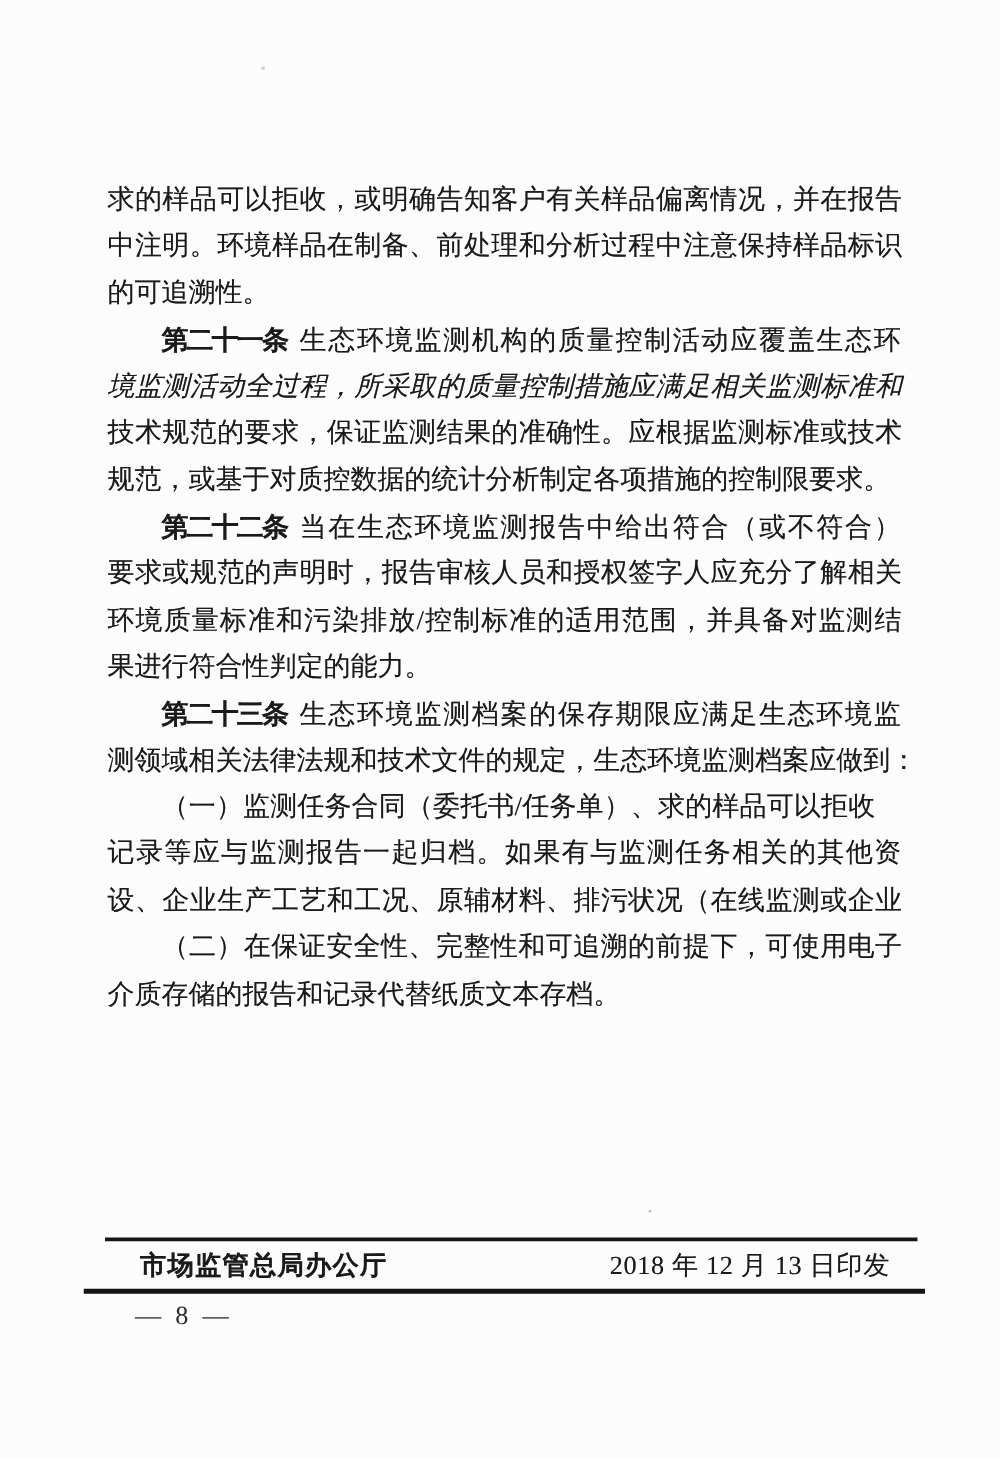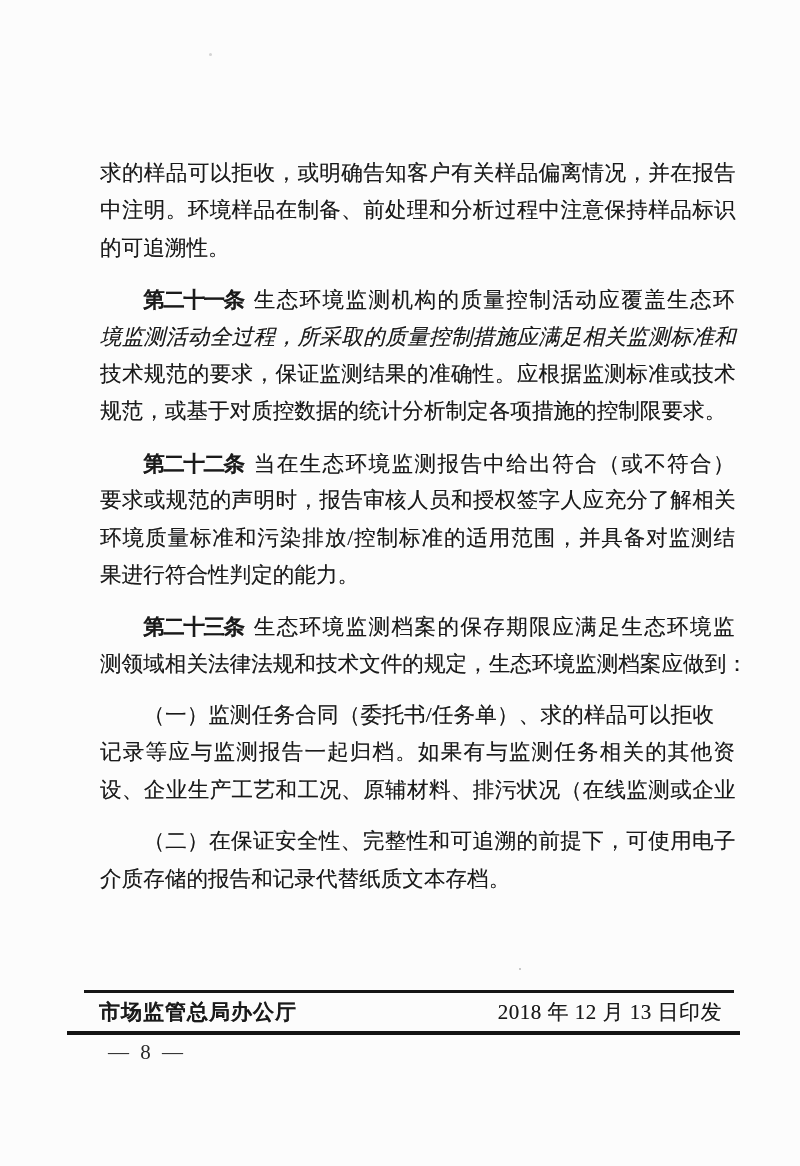--- a/index.html
+++ b/index.html
@@ -15,21 +15,21 @@
     background: #fcfcfc;
     color: #1a1a1a;
     overflow: hidden;
   }
   
   .doc-body {
     position: absolute;
     top: 141px; left: 86px;
     width: 636px;
   }
-  .para { margin: 14px; padding: 0; }
+  .para { margin: 0; padding: 0; }
   .doc-line {
     white-space: nowrap;
     height: 37.4px;
     line-height: 37.4px;
     font-size: 21.6px;
     text-shadow: 0 0 0.4px rgba(0,0,0,0.45);
   }
   .line-inner { display: inline-block; white-space: nowrap; }
   .indent-space { display: inline-block; width: 2em; }
   .lead {
@@ -44,26 +44,27 @@
     top: 990px; left: 84px; width: 650px; height: 3px;
     background: #161616;
   }
   .footer-row {
     position: absolute;
     top: 993px; left: 86px; width: 636px; height: 38px;
     display: flex; justify-content: space-between; align-items: center;
     font-size: 21px;
   }
   .issuer {
-    margin-left: 13px;
+    margin-left: 26px;
     font-weight: 600;
     letter-spacing: 1px;
     text-shadow: 0 0 0.4px rgba(0,0,0,0.5);
   }
   .print-date {
+    margin-right: 10px;
     letter-spacing: 0.5px;
     text-shadow: 0 0 0.4px rgba(0,0,0,0.5);
   }
   .rule-thick {
     position: absolute;
     top: 1031px; left: 67px; width: 673px; height: 4px;
     background: #141414;
   }
   .page-num {
     position: absolute;

